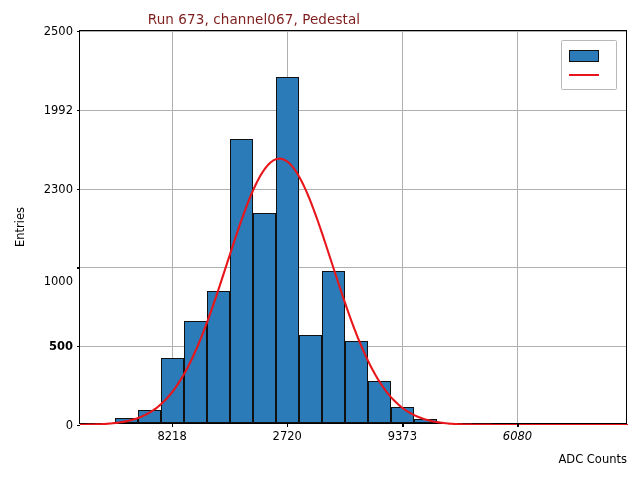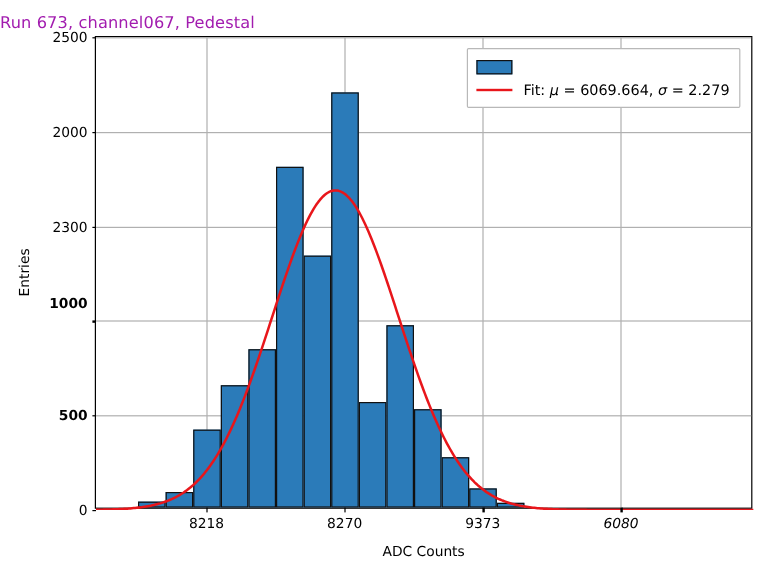--- a/index.html
+++ b/index.html
@@ -3,22 +3,22 @@
 <meta charset="utf-8">
 <style>
   html,body{margin:0;padding:0;}
   body{
     width:640px;height:480px;background:#ffffff;
     font-family:"DejaVu Sans","Liberation Sans",sans-serif;
     overflow:hidden;position:relative;
   }
   #figure{position:absolute;left:0;top:0;width:640px;height:480px;}
   #title{
-    position:absolute;left:0;top:11px;width:508px;
-    font-size:13.5px;color:#a21caf;letter-spacing:0.1px;
+    position:absolute;left:0;top:11px;width:508px;text-align:center;
+    font-size:13.5px;color:#7f1d1d;letter-spacing:0.1px;
   }
   
   #plot{
     position:absolute;left:79px;top:30px;width:548px;height:394px;
     border:1.05px solid #000;box-sizing:border-box;background:#fff;
   }
   #gridlayer,#barlayer,#curvelayer{
     position:absolute;left:0;top:0;width:100%;height:100%;
   }
   .ytick-line{position:absolute;left:0;width:100%;height:1px;background:#b0b0b0;}
@@ -32,21 +32,21 @@
   .ytick-label{
     position:absolute;right:100%;margin-right:7px;transform:translateY(-50%);
     font-size:11.5px;color:#000;white-space:nowrap;margin-left:24px;
   }
   .xtick-mark{position:absolute;top:100%;width:1.2px;height:3.5px;background:#000;}
   .xtick-label{
     position:absolute;top:100%;margin-top:6px;transform:translateX(-50%);
     font-size:11.5px;color:#000;white-space:nowrap;
   }
   #xlabel{
-    position:absolute;left:79px;top:452px;width:548px;text-align:center;
+    position:absolute;left:79px;top:452px;width:548px;text-align:right;
     font-size:11.5px;color:#000;
   }
   #ylabel{
     position:absolute;left:0px;top:227px;
     transform:translate(-50%,-50%) rotate(-90deg);
     font-size:11.5px;color:#000;white-space:nowrap;
     margin-left:20px;
   }
   
   #legend{
@@ -103,46 +103,43 @@
       </div>
     <div id="curvelayer"><svg width="548" height="394" viewBox="0 0 548 394">
           <path d="M0.00 393.81L1.30 393.79L2.61 393.77L3.91 393.74L5.22 393.72L6.52 393.69L7.83 393.66L9.13 393.63L10.44 393.60L11.74 393.56L13.05 393.52L14.35 393.47L15.66 393.42L16.96 393.37L18.27 393.32L19.57 393.25L20.88 393.19L22.18 393.12L23.49 393.04L24.79 392.96L26.10 392.87L27.40 392.77L28.70 392.67L30.01 392.55L31.31 392.43L32.62 392.30L33.92 392.16L35.23 392.02L36.53 391.86L37.84 391.68L39.14 391.50L40.45 391.30L41.75 391.09L43.06 390.87L44.36 390.63L45.67 390.37L46.97 390.10L48.28 389.81L49.58 389.50L50.89 389.17L52.19 388.82L53.50 388.45L54.80 388.05L56.10 387.63L57.41 387.18L58.71 386.71L60.02 386.21L61.32 385.68L62.63 385.12L63.93 384.53L65.24 383.91L66.54 383.25L67.85 382.55L69.15 381.82L70.46 381.04L71.76 380.23L73.07 379.38L74.37 378.48L75.68 377.54L76.98 376.55L78.29 375.51L79.59 374.42L80.90 373.28L82.20 372.09L83.50 370.85L84.81 369.55L86.11 368.19L87.42 366.78L88.72 365.30L90.03 363.76L91.33 362.16L92.64 360.50L93.94 358.77L95.25 356.97L96.55 355.11L97.86 353.18L99.16 351.18L100.47 349.11L101.77 346.97L103.08 344.75L104.38 342.47L105.69 340.11L106.99 337.68L108.30 335.17L109.60 332.59L110.90 329.94L112.21 327.21L113.51 324.41L114.82 321.54L116.12 318.60L117.43 315.59L118.73 312.50L120.04 309.35L121.34 306.13L122.65 302.84L123.95 299.49L125.26 296.08L126.56 292.60L127.87 289.07L129.17 285.48L130.48 281.84L131.78 278.15L133.09 274.41L134.39 270.62L135.70 266.80L137.00 262.93L138.30 259.04L139.61 255.11L140.91 251.16L142.22 247.18L143.52 243.19L144.83 239.18L146.13 235.17L147.44 231.15L148.74 227.14L150.05 223.13L151.35 219.14L152.66 215.16L153.96 211.20L155.27 207.27L156.57 203.38L157.88 199.52L159.18 195.71L160.49 191.95L161.79 188.24L163.10 184.60L164.40 181.02L165.70 177.52L167.01 174.09L168.31 170.75L169.62 167.50L170.92 164.34L172.23 161.28L173.53 158.33L174.84 155.48L176.14 152.76L177.45 150.15L178.75 147.66L180.06 145.31L181.36 143.09L182.67 141.00L183.97 139.05L185.28 137.25L186.58 135.60L187.89 134.09L189.19 132.74L190.50 131.54L191.80 130.50L193.10 129.62L194.41 128.90L195.71 128.34L197.02 127.95L198.32 127.72L199.63 127.66L200.93 127.76L202.24 128.02L203.54 128.45L204.85 129.04L206.15 129.79L207.46 130.71L208.76 131.78L210.07 133.01L211.37 134.40L212.68 135.93L213.98 137.62L215.29 139.45L216.59 141.43L217.90 143.54L219.20 145.80L220.50 148.18L221.81 150.69L223.11 153.32L224.42 156.08L225.72 158.94L227.03 161.92L228.33 165.00L229.64 168.18L230.94 171.45L232.25 174.81L233.55 178.25L234.86 181.77L236.16 185.36L237.47 189.02L238.77 192.74L240.08 196.51L241.38 200.33L242.69 204.20L243.99 208.10L245.30 212.04L246.60 216.00L247.90 219.98L249.21 223.98L250.51 227.99L251.82 232.01L253.12 236.02L254.43 240.03L255.73 244.04L257.04 248.02L258.34 252.00L259.65 255.94L260.95 259.86L262.26 263.76L263.56 267.61L264.87 271.43L266.17 275.20L267.48 278.93L268.78 282.62L270.09 286.25L271.39 289.82L272.70 293.35L274.00 296.81L275.30 300.21L276.61 303.54L277.91 306.82L279.22 310.02L280.52 313.16L281.83 316.23L283.13 319.23L284.44 322.16L285.74 325.01L287.05 327.80L288.35 330.51L289.66 333.14L290.96 335.71L292.27 338.20L293.57 340.61L294.88 342.96L296.18 345.23L297.49 347.43L298.79 349.55L300.10 351.61L301.40 353.60L302.70 355.51L304.01 357.36L305.31 359.14L306.62 360.86L307.92 362.51L309.23 364.09L310.53 365.62L311.84 367.08L313.14 368.48L314.45 369.83L315.75 371.12L317.06 372.35L318.36 373.53L319.67 374.66L320.97 375.73L322.28 376.76L323.58 377.74L324.89 378.67L326.19 379.56L327.50 380.41L328.80 381.21L330.10 381.98L331.41 382.70L332.71 383.39L334.02 384.04L335.32 384.66L336.63 385.24L337.93 385.80L339.24 386.32L340.54 386.81L341.85 387.28L343.15 387.72L344.46 388.14L345.76 388.53L347.07 388.90L348.37 389.24L349.68 389.57L350.98 389.87L352.29 390.16L353.59 390.43L354.90 390.68L356.20 390.92L357.50 391.14L358.81 391.35L360.11 391.54L361.42 391.72L362.72 391.89L364.03 392.05L365.33 392.19L366.64 392.33L367.94 392.46L369.25 392.58L370.55 392.69L371.86 392.79L373.16 392.89L374.47 392.97L375.77 393.06L377.08 393.13L378.38 393.20L379.69 393.27L380.99 393.33L382.30 393.38L383.60 393.43L384.90 393.48L386.21 393.53L387.51 393.57L388.82 393.60L390.12 393.64L391.43 393.67L392.73 393.70L394.04 393.72L395.34 393.75L396.65 393.77L397.95 393.79L399.26 393.81L400.56 393.83L401.87 393.84L403.17 393.86L404.48 393.87L405.78 393.88L407.09 393.89L408.39 393.90L409.70 393.91L411.00 393.92L412.30 393.93L413.61 393.94L414.91 393.94L416.22 393.95L417.52 393.95L418.83 393.96L420.13 393.96L421.44 393.97L422.74 393.97L424.05 393.97L425.35 393.97L426.66 393.98L427.96 393.98L429.27 393.98L430.57 393.98L431.88 393.99L433.18 393.99L434.49 393.99L435.79 393.99L437.10 393.99L438.40 393.99L439.70 393.99L441.01 393.99L442.31 393.99L443.62 393.99L444.92 394.00L446.23 394.00L447.53 394.00L448.84 394.00L450.14 394.00L451.45 394.00L452.75 394.00L454.06 394.00L455.36 394.00L456.67 394.00L457.97 394.00L459.28 394.00L460.58 394.00L461.89 394.00L463.19 394.00L464.50 394.00L465.80 394.00L467.10 394.00L468.41 394.00L469.71 394.00L471.02 394.00L472.32 394.00L473.63 394.00L474.93 394.00L476.24 394.00L477.54 394.00L478.85 394.00L480.15 394.00L481.46 394.00L482.76 394.00L484.07 394.00L485.37 394.00L486.68 394.00L487.98 394.00L489.29 394.00L490.59 394.00L491.90 394.00L493.20 394.00L494.50 394.00L495.81 394.00L497.11 394.00L498.42 394.00L499.72 394.00L501.03 394.00L502.33 394.00L503.64 394.00L504.94 394.00L506.25 394.00L507.55 394.00L508.86 394.00L510.16 394.00L511.47 394.00L512.77 394.00L514.08 394.00L515.38 394.00L516.69 394.00L517.99 394.00L519.30 394.00L520.60 394.00L521.90 394.00L523.21 394.00L524.51 394.00L525.82 394.00L527.12 394.00L528.43 394.00L529.73 394.00L531.04 394.00L532.34 394.00L533.65 394.00L534.95 394.00L536.26 394.00L537.56 394.00L538.87 394.00L540.17 394.00L541.48 394.00L542.78 394.00L544.09 394.00L545.39 394.00L546.70 394.00L548.00 394.00" fill="none" stroke="#e8161b" stroke-width="2.1" stroke-linejoin="round"></path>
         </svg></div>
     <div id="tickslayer">
         <div class="ytick-mark" style="top: 394px;"></div>
         <div class="ytick-label" style="top: 394px;">0</div>
         <div class="ytick-mark" style="top: 315.2px;"></div>
         <div class="ytick-label" style="top: 315.2px; font-weight: bold;">500</div>
         <div class="ytick-mark" style="top: 236.4px;"></div>
-        <div class="ytick-label" style="top: 222px; font-weight: bold;">1000</div>
+        <div class="ytick-label" style="top: 250px;">1000</div>
         <div class="ytick-mark" style="top: 157.6px;"></div>
         <div class="ytick-label" style="top: 157.6px;">2300</div>
         <div class="ytick-mark" style="top: 78.8px;"></div>
-        <div class="ytick-label" style="top: 78.8px;">2000</div>
+        <div class="ytick-label" style="top: 78.8px;">1992</div>
         <div class="ytick-mark" style="top: 0px;"></div>
         <div class="ytick-label" style="top: 0px;">2500</div>
         <div class="xtick-mark" style="left: 92.1008px;"></div>
         <div class="xtick-label" style="left: 92.1008px;">8218</div>
         <div class="xtick-mark" style="left: 207.227px;"></div>
-        <div class="xtick-label" style="left: 207.227px;">8270</div>
+        <div class="xtick-label" style="left: 207.227px;">2720</div>
         <div class="xtick-mark" style="left: 322.353px;"></div>
         <div class="xtick-label" style="left: 322.353px;">9373</div>
         <div class="xtick-mark" style="left: 437.479px;"></div>
         <div class="xtick-label" style="left: 437.479px; font-style: italic;">6080</div>
       </div>
 
     <div id="legend">
       <div class="legend-row">
         <span class="legend-swatch-patch"></span>
       </div>
       <div class="legend-row">
         <span class="legend-swatch-line"></span>
-        <span class="legend-text">
-          <span>Fit:&nbsp;</span><span class="ital">μ</span><span> = </span><span>6069.664</span><span>,&nbsp;</span><span class="ital">σ</span><span> = </span><span>2.279</span>
-        </span>
       </div>
     </div>
   </div>
 
   <div id="xlabel">ADC Counts</div>
   <div id="ylabel">Entries</div>
 
 </div>
 
 </body></html>

